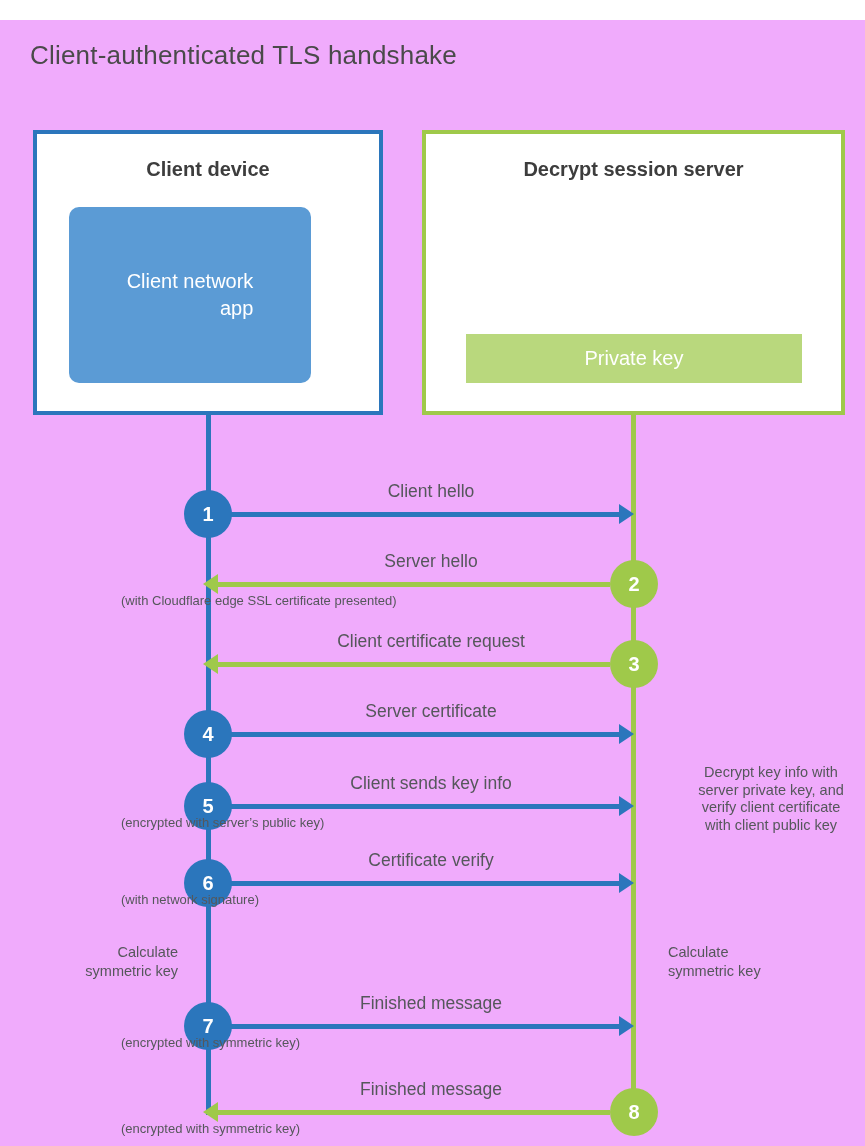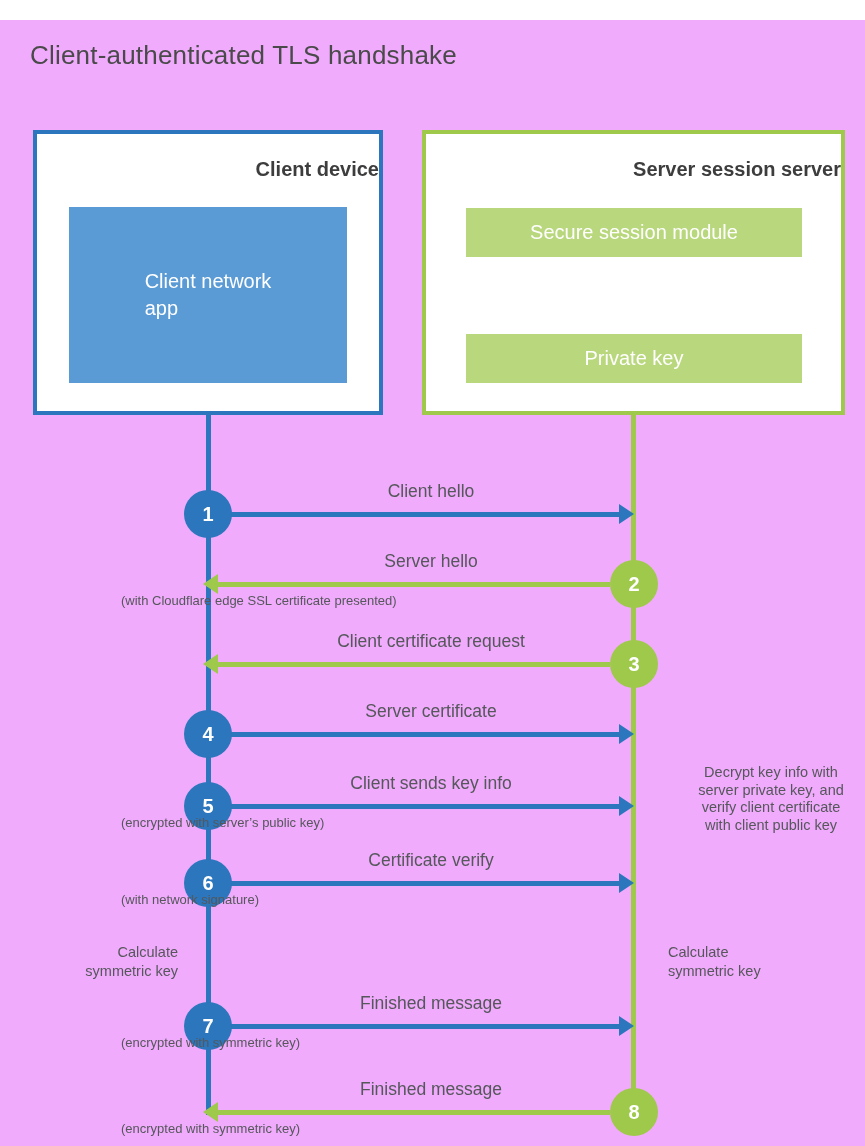--- a/index.html
+++ b/index.html
@@ -11,27 +11,27 @@
   body{background:#ffffff; font-family:"Liberation Sans", sans-serif;}
   .stage{position:relative; width:865px; height:1146px; background:#f0abfc; overflow:hidden;margin-top:20px;}
 
   .page-title{position:absolute; left:30px; top:20px; font-size:26px; font-weight:300;
               color:#4a4a4a; letter-spacing:.2px;}
 
   
   .actor-box{position:absolute; top:110px; height:285px; background:#fff;}
   .client-box{left:33px; width:350px; border:4px solid var(--blue);}
   .server-box{left:422px; width:423px; border:4px solid var(--green);}
-  .box-title{margin-top:24px; text-align:right; font-size:20px; font-weight:bold;
+  .box-title{margin-top:24px; text-align:center; font-size:20px; font-weight:bold;
              color:var(--heading-text);}
 
-  .app-box{position:absolute; left:69px; top:187px; width:278px; height:176px;
+  .app-box{position:absolute; left:69px; top:187px; width:242px; height:176px;
            background:var(--blue-fill); color:#fff; font-size:20px; line-height:1.35;
-           display:flex; align-items:center; justify-content:center; text-align:left;
-           white-space:pre-line;}
+           display:flex; align-items:center; justify-content:center; text-align:right;
+           white-space:pre-line;border-radius:10px;}
 
   .server-bar{position:absolute; left:466px; width:336px; height:49px;
               background:var(--green-fill); color:#fff; font-size:20px;
               display:flex; align-items:center; justify-content:center;}
   .bar-1{top:188px;} .bar-2{top:251px;} .bar-3{top:314px;}
 
   
   .lifeline{position:absolute; top:395px; width:5px;}
   .lifeline.client{left:206px; height:700px; background:var(--blue);}
   .lifeline.server{left:631px; height:697px; background:var(--green);}
@@ -69,23 +69,22 @@
 
   <h1 class="page-title">Client-authenticated TLS handshake</h1>
 
   <div class="actor-box client-box">
     <div class="box-title">Client device</div>
   </div>
   <div class="app-box">Client network
 app</div>
 
   <div class="actor-box server-box">
-    <div class="box-title">Server session server</div>
+    <div class="box-title">Decrypt session server</div>
   </div>
-  <div class="server-bar bar-1">Secure session module</div>
   <div class="server-bar bar-3">Private key</div>
 
   <div class="lifeline client"></div>
   <div class="lifeline server"></div>
 
   <div class="row from-client" style="top:494px">
     <div class="arrow-label">Client hello</div>
     <div class="shaft"></div>
     <div class="head"></div>
     <div class="circle">1</div>

